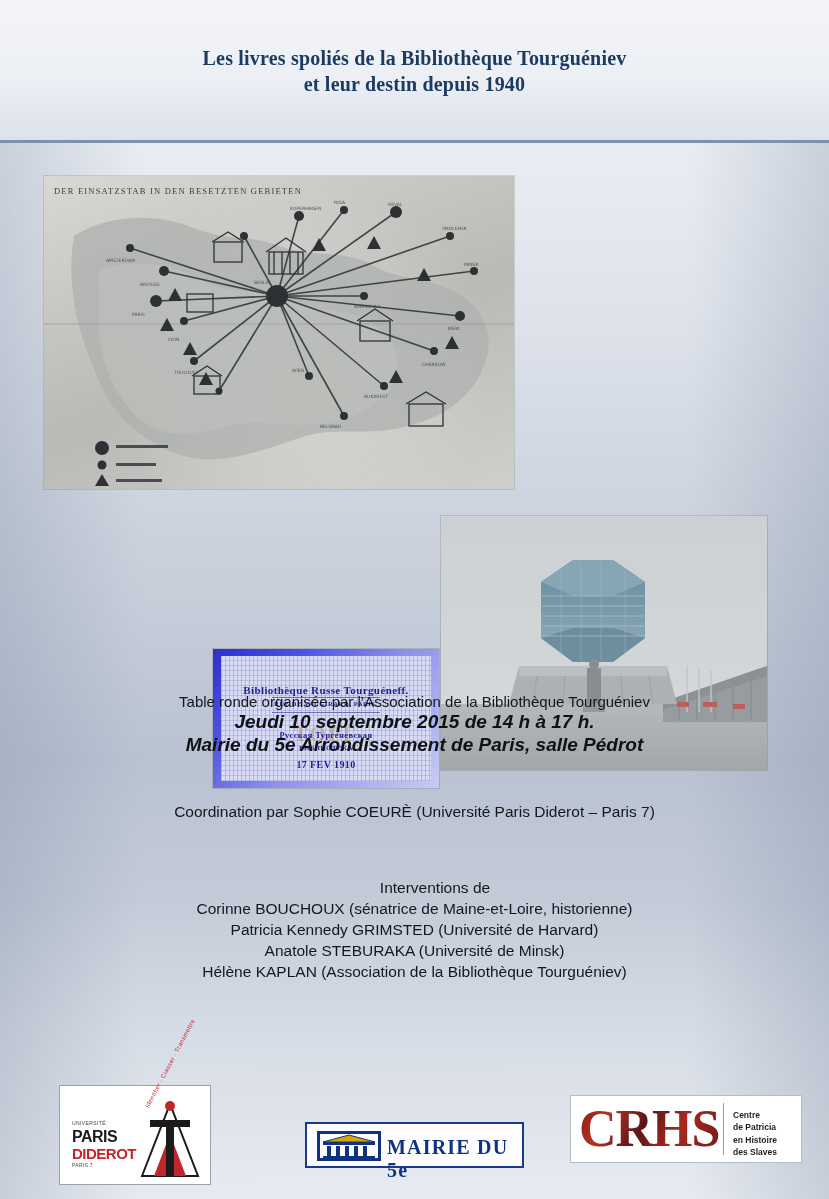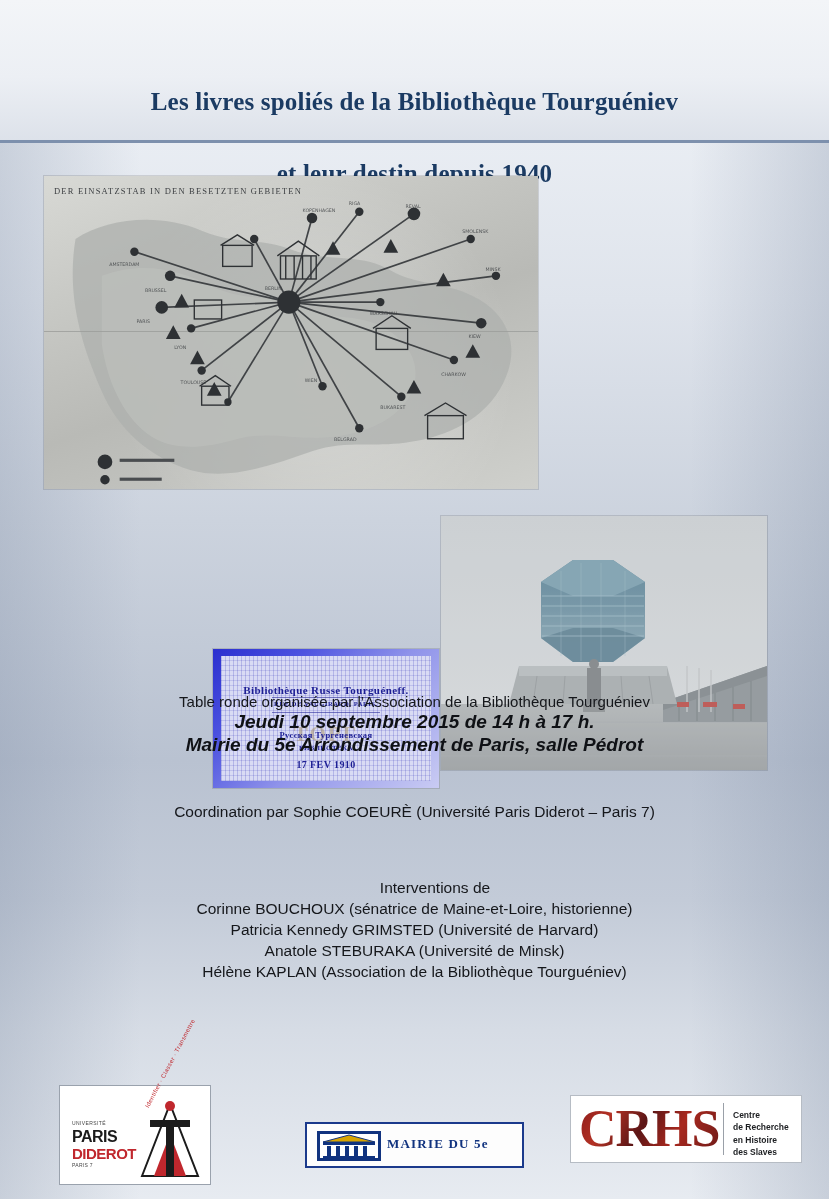--- a/index.html
+++ b/index.html
@@ -47,25 +47,24 @@
     height: 143px;
     background: linear-gradient(to bottom, #f3f5f8 0%, #eceff4 55%, #dde2ea 100%);
     border-bottom: 3px solid #7d90ad;
     box-sizing: border-box;
     padding-top: 46px;
     text-align: center;
   }
   .title-line {
     font-family: "Liberation Serif", serif;
     font-weight: bold;
-    font-size: 25px;
+    font-size: 20px;
     color: #1b3b63;
     line-height: 1.28;
     letter-spacing: 0.2px;
-    margin-top: 40px;
   }
 
   
   .images {
     position: relative;
     z-index: 2;
     height: 535px;
   }
   .photo {
     position: absolute;
@@ -75,21 +74,20 @@
 
   
   .photo-map {
     left: 44px;
     top: 33px;
     width: 470px;
     height: 313px;
     background:
       radial-gradient(circle at 55% 62%, rgba(255,255,255,0.35) 0%, rgba(255,255,255,0) 60%),
       linear-gradient(160deg, #d8d9d5 0%, #c9cac6 25%, #b9bab6 55%, #cfd0cc 100%);
-    padding-left: 24px;
   }
   .map-caption {
     position: absolute;
     left: 10px;
     top: 10px;
     font-family: "Liberation Serif", serif;
     font-size: 8.5px;
     letter-spacing: 1.2px;
     color: #3c3f42;
     white-space: nowrap;
@@ -280,21 +278,21 @@
     height: 46px;
     border: 2px solid #1b3a8c;
     background: #fdfdfd;
   }
   .mairie-text {
     position: absolute;
     left: 80px;
     top: 12px;
     font-family: "Liberation Serif", serif;
     font-weight: bold;
-    font-size: 13px;
+    font-size: 20px;
     color: #11337f;
     letter-spacing: 1.2px;
   }
   .mairie-emblem { position: absolute; left: 10px; top: 7px; }
 
   
   .logo-crhs {
     left: 570px;
     top: 10px;
     width: 232px;
@@ -621,21 +619,21 @@
         <rect x="6" y="25" width="52" height="3" fill="#11337f"></rect>
       </svg>
       <div class="mairie-text">MAIRIE DU 5e</div>
     </div>
 
     <div class="logo logo-crhs">
       <div class="crhs-word">CRHS</div>
       <div class="crhs-divider"></div>
       <div class="crhs-lines">
         <div>Centre</div>
-        <div>de Recherche</div>
+        <div>de Patricia</div>
         <div>en Histoire</div>
         <div>des Slaves</div>
       </div>
     </div>
 
   </div>
 
 </div>
 
 </body></html>

